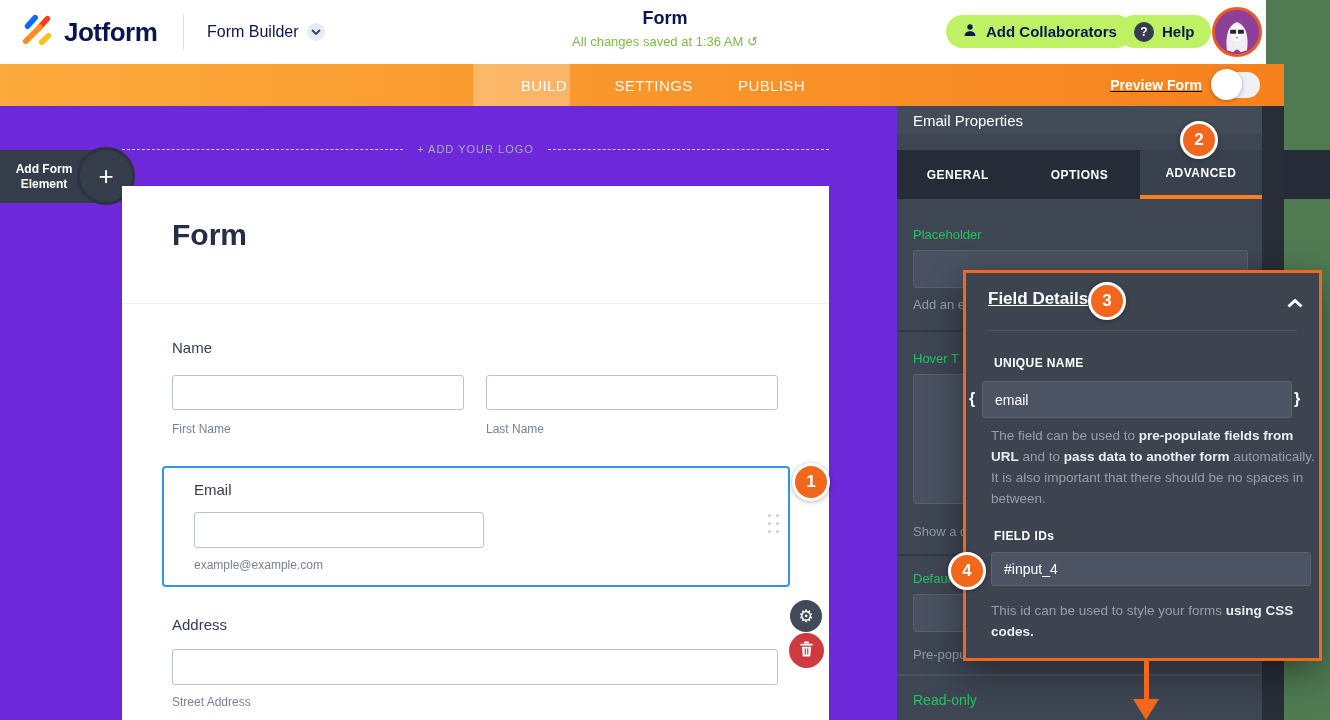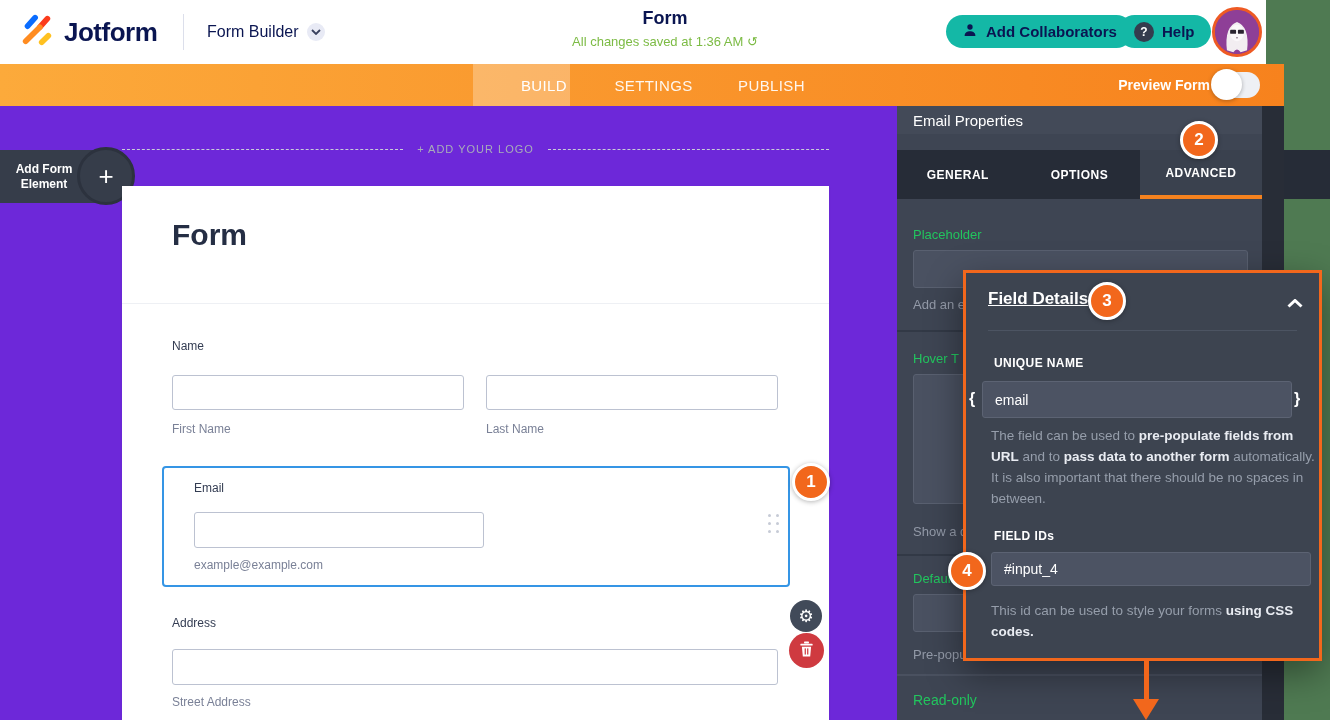--- a/index.html
+++ b/index.html
@@ -12,51 +12,51 @@
   .header { left:0; top:0; width:1266px; height:64px; background:#fff; z-index:6; }
   .logo-wrap { left:20px; top:13px; display:flex; align-items:center; gap:10px; }
   .brand { font-size:26px; font-weight:800; color:#0a1551; letter-spacing:-0.5px; }
   .hdr-divider { left:183px; top:14px; width:1px; height:36px; background:#dcdfeb; }
   .app-switch { left:207px; top:0; height:64px; display:flex; align-items:center; gap:8px; cursor:pointer; }
   .app-name { font-size:16px; color:#0a1551; }
   .chev-circle { width:18px; height:18px; border-radius:50%; background:#e8eaf5; display:flex; align-items:center; justify-content:center; }
   .hdr-center { left:465px; top:8px; width:400px; text-align:center; }
   .hdr-title { font-size:18px; font-weight:700; color:#0a1551; }
   .hdr-saved { margin-top:5px; font-size:13px; color:#7cbb44; }
-  .pill { height:33px; border-radius:17px; background:#14b8a6; display:flex; align-items:center; gap:8px; padding:0 16px; font-size:15px; font-weight:600; color:#0a1551; cursor:pointer; }
+  .pill { height:33px; border-radius:17px; background:#bef264; display:flex; align-items:center; gap:8px; padding:0 16px; font-size:15px; font-weight:600; color:#0a1551; cursor:pointer; }
   .pill.collab { left:946px; top:15px; }
   .pill.help { left:1118px; top:15px; }
   .help-q { width:20px; height:20px; border-radius:50%; background:#343c4e; color:#fff; font-size:12px; font-weight:700; display:flex; align-items:center; justify-content:center; }
   .avatar { left:1212px; top:7px; width:50px; height:50px; border-radius:50%; border:3px solid #ee5a24; overflow:hidden; background:#8e3f97; cursor:pointer; }
 
   
   .navbar { left:0; top:64px; width:1284px; height:42px; background:linear-gradient(90deg,#fcaa3b,#f7821d); z-index:5; }
   .nav-tab { top:0; height:42px; display:flex; align-items:center; justify-content:center; color:rgba(255,255,255,0.92); font-size:15px; letter-spacing:0.4px; cursor:pointer;padding-left:45px; }
   .nav-tab.active { background:rgba(255,255,255,0.28); color:#fff; }
   .tab-build { left:473px; width:97px; }
   .tab-settings { left:570px; width:122px; }
   .tab-publish { left:692px; width:114px; }
-  .preview-wrap { right:24px; top:0; height:42px; display:flex; align-items:center; gap:4px; }
+  .preview-wrap { right:24px; top:0; height:42px; display:flex; align-items:center; gap:12px;text-decoration:underline; }
   .preview-label { color:#fff; font-size:14px; font-weight:700; }
   .toggle { position:relative; width:46px; height:26px; border-radius:13px; background:#eef0f4; cursor:pointer; }
   .toggle .knob { position:absolute; left:-3px; top:-3px; width:31px; height:31px; border-radius:50%; background:#fff; box-shadow:0 1px 4px rgba(0,0,0,0.3); }
 
   
   .canvas { left:0; top:106px; width:897px; height:614px; background:#6d28d9; overflow:hidden; }
   .logo-row { left:122px; top:37px; width:707px; display:flex; align-items:center; }
   .dash { flex:1; border-top:1px dashed #c9cdd8; }
   .logo-row-label { padding:0 14px; font-size:11px; letter-spacing:1px; color:#a8adb9; white-space:nowrap; cursor:pointer; }
   .add-el-btn { left:0; top:44px; width:131px; height:53px; background:#363d4a; border-radius:0 27px 27px 0; color:#fff; cursor:pointer; }
   .add-el-label { position:absolute; left:0; top:0; width:88px; height:53px; display:flex; align-items:center; justify-content:center; text-align:center; font-size:12px; font-weight:700; line-height:15px; }
   .add-el-circle { position:absolute; right:-4px; top:-3px; width:58px; height:58px; border-radius:50%; background:#363d4a; border:3px solid #2c323e; display:flex; align-items:center; justify-content:center; font-size:26px; font-weight:400; color:#fff; }
 
   .card { left:122px; top:80px; width:707px; height:534px; background:#fff; box-shadow:0 1px 3px rgba(40,50,80,0.06); }
   .card-title { left:50px; top:32px; font-size:30px; font-weight:700; color:#252e44; }
   .card-divider { left:0; top:117px; width:707px; height:1px; background:#eef0f4; }
-  .f-label { font-size:12px; font-weight:500; color:#333c52; }
+  .f-label { font-size:15px; font-weight:500; color:#333c52; }
   .f-sub { font-size:12px; color:#7a8197; }
   .f-input { background:#fff; border:1px solid #bcc2d1; border-radius:3px; height:35px; width:292px; outline:none; font-size:14px; padding:0 10px; }
   .name-label { left:50px; top:153px; }
   .name-in1 { left:50px; top:189px; }
   .name-in2 { left:364px; top:189px; }
   .name-sub1 { left:50px; top:236px; }
   .name-sub2 { left:364px; top:236px; }
 
   .email-box { left:40px; top:280px; width:628px; height:121px; border:2px solid #3595e5; border-radius:4px; background:#fff; cursor:pointer; }
   .email-label { position:absolute; left:30px; top:13px; }

